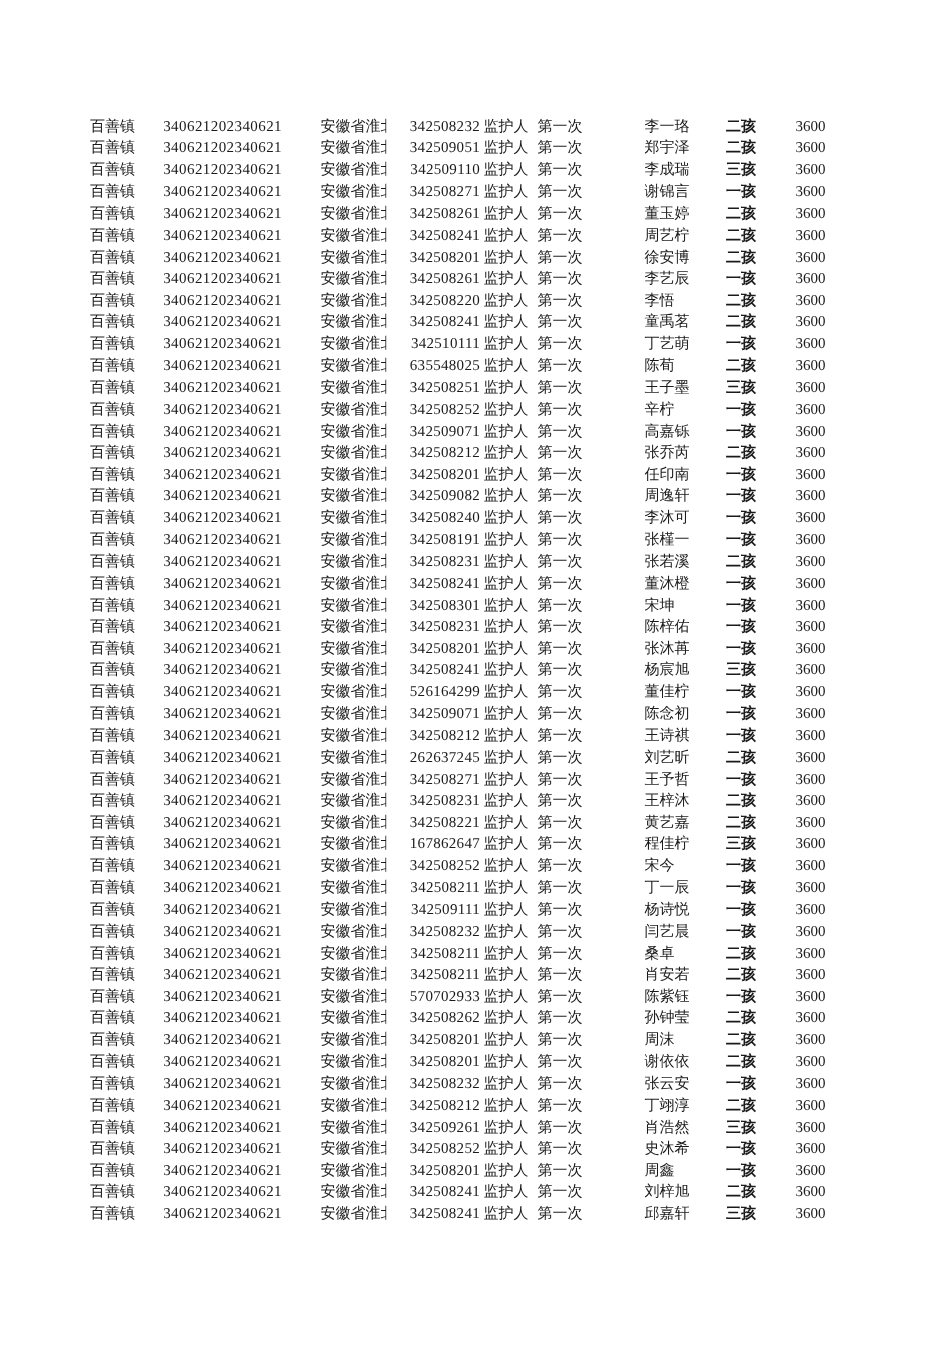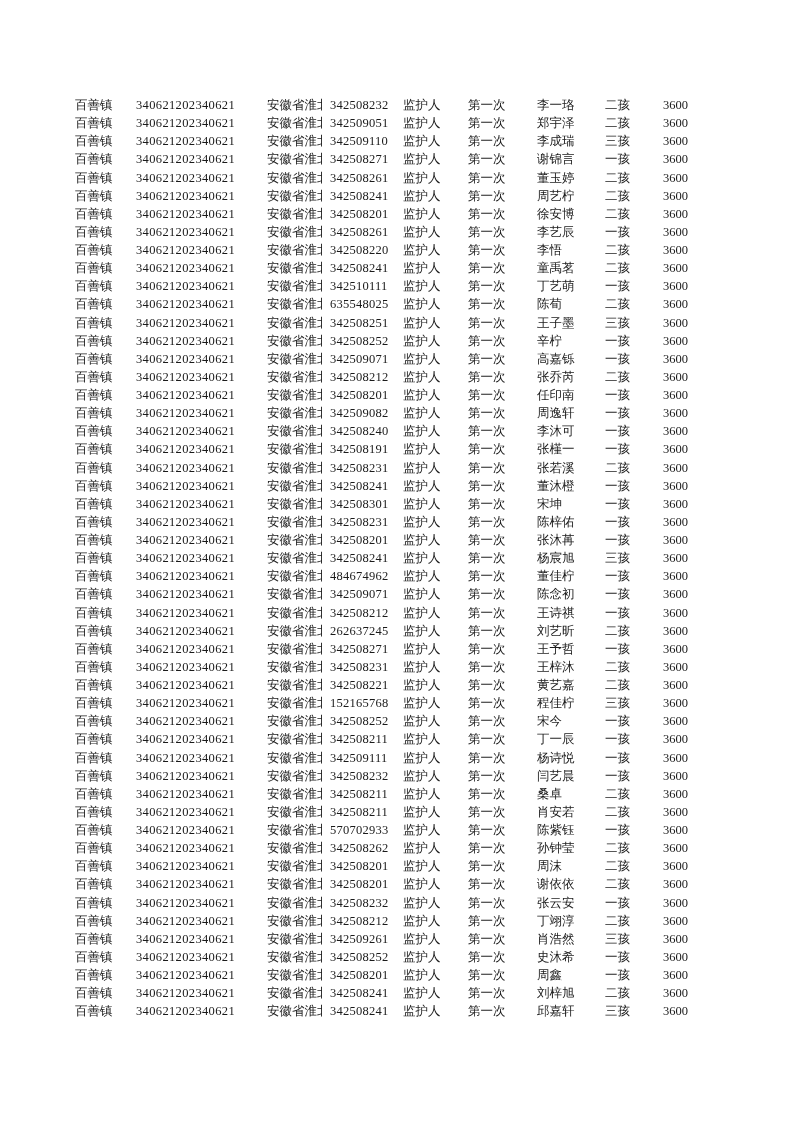--- a/index.html
+++ b/index.html
@@ -8,25 +8,25 @@
     font-family:"Liberation Serif","DejaVu Serif",serif;
     color:#1a1a1a;
   }
   .page{position:relative;width:793px;height:1122px;background:#ffffff;overflow:hidden;}
   .table{position:absolute;top:96px;left:0;width:702px;}
   .row{position:relative;height:18.14px;line-height:18.14px;font-size:12.5px;white-space:nowrap;}
   .cell{position:absolute;top:0;height:18.14px;white-space:nowrap;}
   .c-town{left:75px;}
   .c-code{left:136px;letter-spacing:0.35px;}
   .c-addr{left:267px;width:55px;overflow:hidden;}
-  .c-cert{left:330px;width:70px;overflow:hidden;letter-spacing:0.25px;}
+  .c-cert{left:330px;width:70px;overflow:hidden;letter-spacing:0.25px;text-align:right;}
   .c-rel{left:403px;}
-  .c-seq{left:468px;}
+  .c-seq{left:448px;}
   .c-name{left:537px;width:64px;overflow:hidden;}
-  .c-child{left:605px;}
+  .c-child{left:605px;font-weight:bold;}
   .c-amt{left:663px;text-align:right;}
 </style>
 </head>
 <body>
 
 <div class="page">
   <div class="table">
       <div class="row">
         <span class="cell c-town">百善镇</span>
         <span class="cell c-code">340621202340621</span>
@@ -310,21 +310,21 @@
         <span class="cell c-rel">监护人</span>
         <span class="cell c-seq">第一次</span>
         <span class="cell c-name">杨宸旭</span>
         <span class="cell c-child">三孩</span>
         <span class="cell c-amt">3600</span>
       </div>
       <div class="row">
         <span class="cell c-town">百善镇</span>
         <span class="cell c-code">340621202340621</span>
         <span class="cell c-addr">安徽省淮北</span>
-        <span class="cell c-cert">484674962</span>
+        <span class="cell c-cert">526164299</span>
         <span class="cell c-rel">监护人</span>
         <span class="cell c-seq">第一次</span>
         <span class="cell c-name">董佳柠</span>
         <span class="cell c-child">一孩</span>
         <span class="cell c-amt">3600</span>
       </div>
       <div class="row">
         <span class="cell c-town">百善镇</span>
         <span class="cell c-code">340621202340621</span>
         <span class="cell c-addr">安徽省淮北</span>
@@ -387,21 +387,21 @@
         <span class="cell c-rel">监护人</span>
         <span class="cell c-seq">第一次</span>
         <span class="cell c-name">黄艺嘉</span>
         <span class="cell c-child">二孩</span>
         <span class="cell c-amt">3600</span>
       </div>
       <div class="row">
         <span class="cell c-town">百善镇</span>
         <span class="cell c-code">340621202340621</span>
         <span class="cell c-addr">安徽省淮北</span>
-        <span class="cell c-cert">152165768</span>
+        <span class="cell c-cert">167862647</span>
         <span class="cell c-rel">监护人</span>
         <span class="cell c-seq">第一次</span>
         <span class="cell c-name">程佳柠</span>
         <span class="cell c-child">三孩</span>
         <span class="cell c-amt">3600</span>
       </div>
       <div class="row">
         <span class="cell c-town">百善镇</span>
         <span class="cell c-code">340621202340621</span>
         <span class="cell c-addr">安徽省淮北</span>

